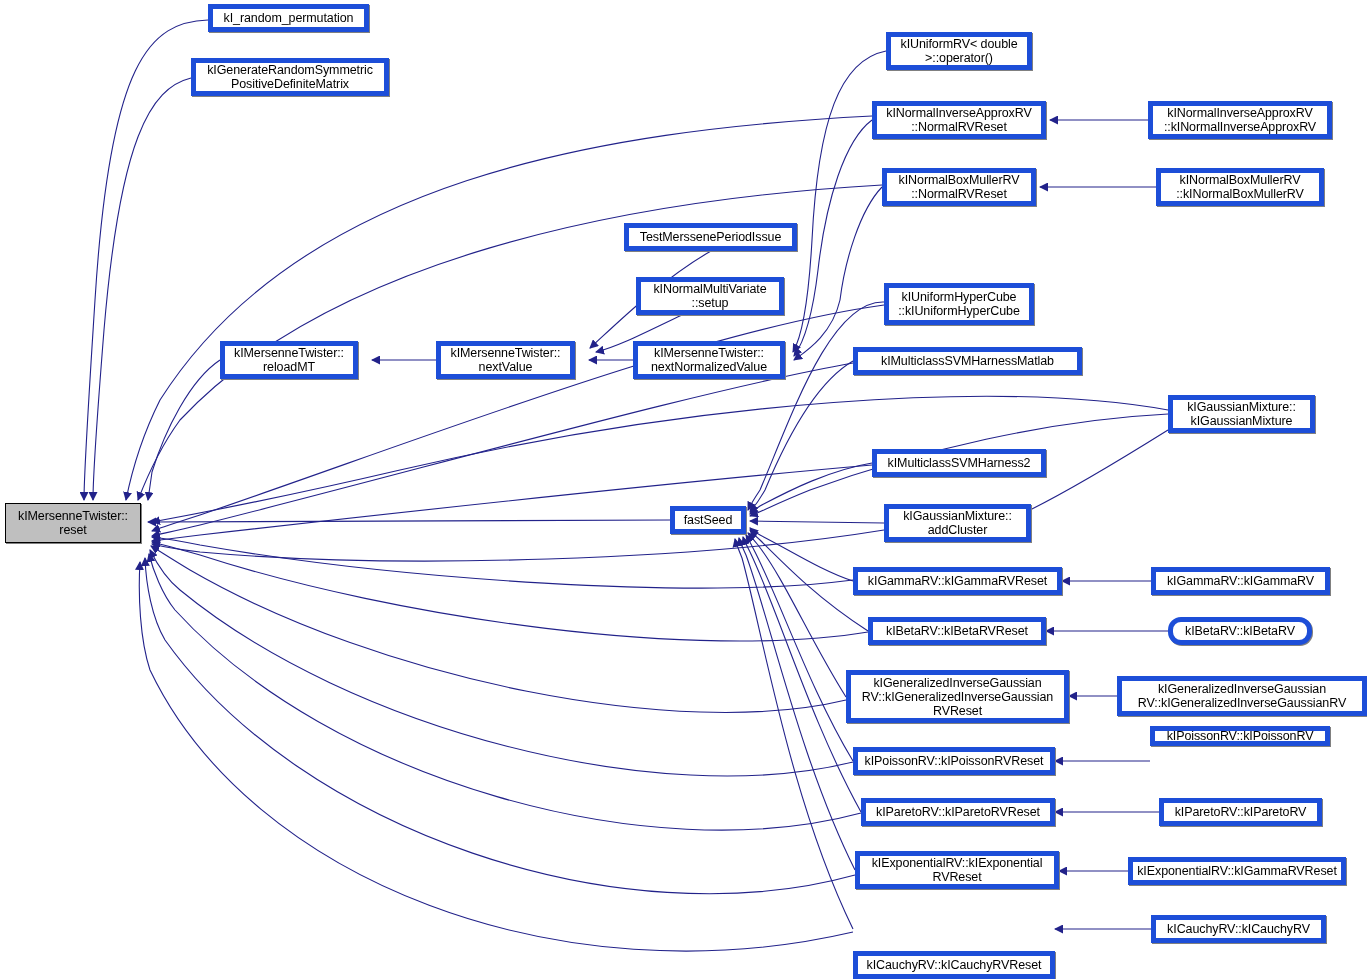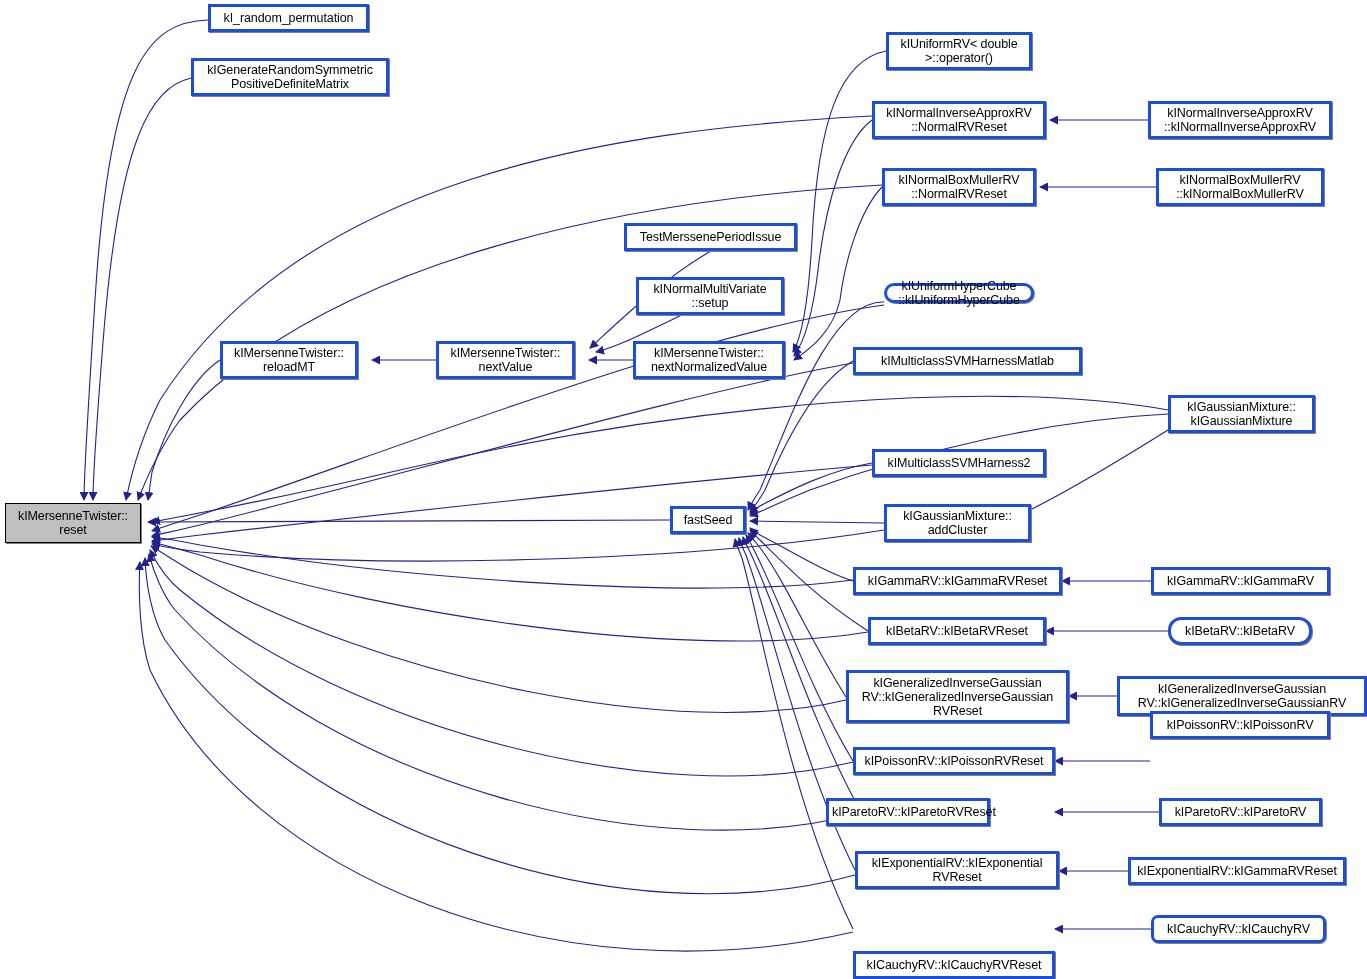--- a/index.html
+++ b/index.html
@@ -19,21 +19,21 @@
     position: absolute;
     left: 0;
     top: 0;
     width: 1367px;
     height: 979px;
     pointer-events: none;
   }
   .node {
     position: absolute;
     box-sizing: border-box;
-    border: 3px solid #1d4ed8;
+    border: 5px solid #1d4ed8;
     background: #ffffff;
     color: #000000;
     font-size: 12.5px;
     line-height: 14px;
     text-align: center;
     display: flex;
     align-items: center;
     justify-content: center;
     padding: 1px 3px;
     box-shadow: 1px 1px 0 0 #808080;
@@ -116,21 +116,21 @@
 ::NormalRVReset</span></div>
       <div class="node" style="left: 1148px; top: 101px; width: 184px; height: 38px;"><span>kINormalInverseApproxRV
 ::kINormalInverseApproxRV</span></div>
       <div class="node" style="left: 882px; top: 168px; width: 154px; height: 38px;"><span>kINormalBoxMullerRV
 ::NormalRVReset</span></div>
       <div class="node" style="left: 1156px; top: 168px; width: 168px; height: 38px;"><span>kINormalBoxMullerRV
 ::kINormalBoxMullerRV</span></div>
       <div class="node" style="left: 624px; top: 223px; width: 173px; height: 28px; text-align: center;"><span>TestMerssenePeriodIssue</span></div>
       <div class="node" style="left: 636px; top: 277px; width: 148px; height: 38px;"><span>kINormalMultiVariate
 ::setup</span></div>
-      <div class="node" style="left: 884px; top: 283px; width: 150px; height: 20px; border-radius: 14px;"><span>kIUniformHyperCube
+      <div class="node" style="left: 884px; top: 283px; width: 150px; height: 42px;"><span>kIUniformHyperCube
 ::kIUniformHyperCube</span></div>
       <div class="node" style="left: 220px; top: 341px; width: 138px; height: 38px;"><span>kIMersenneTwister::
 reloadMT</span></div>
       <div class="node" style="left: 436px; top: 341px; width: 139px; height: 38px;"><span>kIMersenneTwister::
 nextValue</span></div>
       <div class="node" style="left: 633px; top: 341px; width: 152px; height: 38px;"><span>kIMersenneTwister::
 nextNormalizedValue</span></div>
       <div class="node" style="left: 853px; top: 347px; width: 229px; height: 28px;"><span>kIMulticlassSVMHarnessMatlab</span></div>
       <div class="node" style="left: 1168px; top: 395px; width: 147px; height: 38px;"><span>kIGaussianMixture::
 kIGaussianMixture</span></div>
@@ -141,24 +141,24 @@
       <div class="node" style="left: 853px; top: 567px; width: 209px; height: 28px;"><span>kIGammaRV::kIGammaRVReset</span></div>
       <div class="node" style="left: 1151px; top: 567px; width: 179px; height: 28px;"><span>kIGammaRV::kIGammaRV</span></div>
       <div class="node" style="left: 868px; top: 617px; width: 178px; height: 28px;"><span>kIBetaRV::kIBetaRVReset</span></div>
       <div class="node" style="left: 1168px; top: 617px; width: 144px; height: 28px; border-radius: 13px;"><span>kIBetaRV::kIBetaRV</span></div>
       <div class="node" style="left: 846px; top: 670px; width: 223px; height: 53px;"><span>kIGeneralizedInverseGaussian
 RV::kIGeneralizedInverseGaussian
 RVReset</span></div>
       <div class="node" style="left: 1117px; top: 676px; width: 250px; height: 40px;"><span>kIGeneralizedInverseGaussian
 RV::kIGeneralizedInverseGaussianRV</span></div>
       <div class="node" style="left: 853px; top: 747px; width: 202px; height: 28px;"><span>kIPoissonRV::kIPoissonRVReset</span></div>
-      <div class="node" style="left: 1150px; top: 711px; width: 180px; height: 28px; text-align: center;"><span>kIPoissonRV::kIPoissonRV</span></div>
-      <div class="node" style="left: 826px; top: 798px; width: 164px; height: 28px; justify-content: flex-end;"><span>kIParetoRV::kIParetoRVReset</span></div>
+      <div class="node" style="left: 1150px; top: 726px; width: 180px; height: 20px; text-align: center;"><span>kIPoissonRV::kIPoissonRV</span></div>
+      <div class="node" style="left: 861px; top: 798px; width: 194px; height: 28px; justify-content: flex-end;"><span>kIParetoRV::kIParetoRVReset</span></div>
       <div class="node" style="left: 1159px; top: 798px; width: 163px; height: 28px;"><span>kIParetoRV::kIParetoRV</span></div>
       <div class="node" style="left: 855px; top: 851px; width: 204px; height: 38px;"><span>kIExponentialRV::kIExponential
 RVReset</span></div>
       <div class="node" style="left: 1128px; top: 857px; width: 218px; height: 28px;"><span>kIExponentialRV::kIGammaRVReset</span></div>
       <div class="node" style="left: 853px; top: 915px; width: 202px; height: 28px; margin-top: 36px;"><span>kICauchyRV::kICauchyRVReset</span></div>
-      <div class="node" style="left: 1151px; top: 915px; width: 175px; height: 28px; border-radius: 7px;"><span>kICauchyRV::kICauchyRV</span></div>
+      <div class="node" style="left: 1151px; top: 915px; width: 175px; height: 28px;"><span>kICauchyRV::kICauchyRV</span></div>
       <div class="node current" style="left: 5px; top: 503px; width: 136px; height: 40px;"><span>kIMersenneTwister::
 reset</span></div>
     </div>
 </div>
 
 </body></html>

